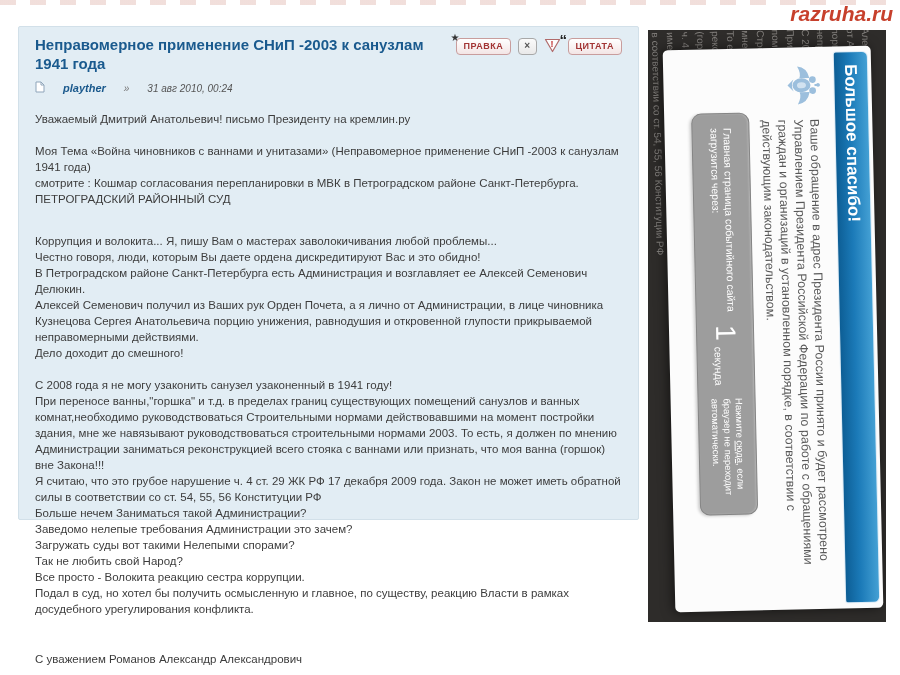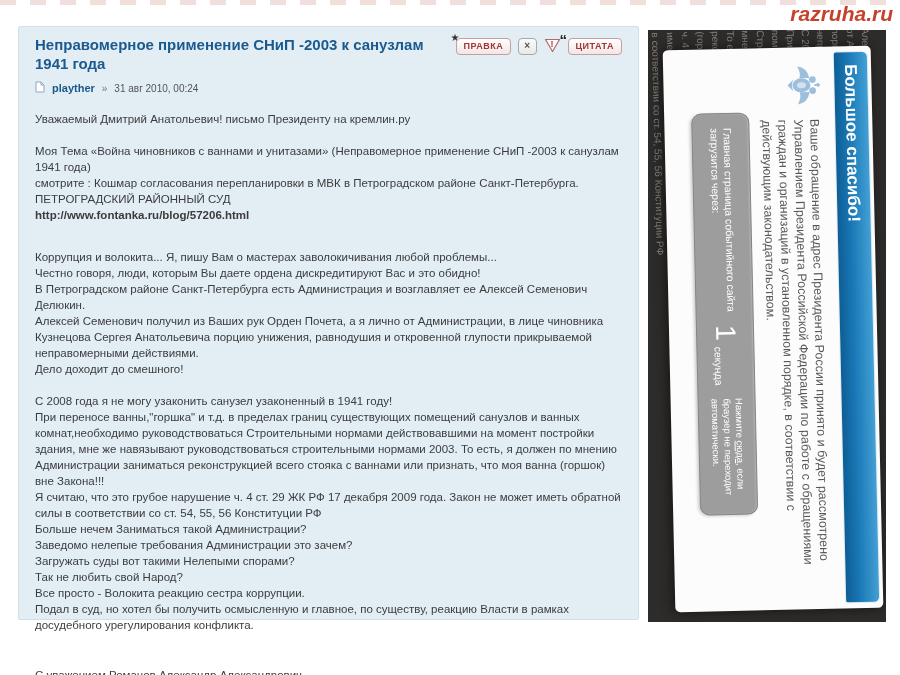--- a/index.html
+++ b/index.html
@@ -3,36 +3,36 @@
 <meta charset="utf-8">
 <style>
   html,body{margin:0;padding:0;}
   body{width:900px;height:675px;background:#ffffff;overflow:hidden;position:relative;
        font-family:"Liberation Sans","DejaVu Sans",sans-serif;}
   .top-dashes{position:absolute;left:0;top:0;width:100%;height:5px;
        background:repeating-linear-gradient(90deg, rgba(186,94,76,.20) 0 16px, rgba(0,0,0,0) 16px 30px);}
   .watermark{position:absolute;top:2px;right:7px;font-size:21px;font-weight:bold;
        color:#c7402c;text-decoration:none;font-style:italic;}
   
-  .panel{position:absolute;left:18px;top:26px;width:621px;height:594px;background:#e2edf4;
+  .panel{position:absolute;left:18px;top:26px;width:621px;height:494px;background:#e2edf4;
        border:1px solid #d2e0e9;box-sizing:border-box;padding:8px 16px 0;border-radius:2px;}
   .head{display:flex;justify-content:space-between;align-items:flex-start;}
   .title{margin:0;font-size:15px;font-weight:bold;color:#1a5a8e;line-height:19px;max-width:455px;}
   .toolbar{display:flex;gap:7px;align-items:flex-start;margin-top:3px;flex:none;}
   .btn{display:inline-flex;align-items:center;gap:2px;position:relative;
        background:linear-gradient(180deg,#ffffff,#f3e5e5);border:1px solid #c89d9d;border-radius:4px;
        color:#a23434;font-size:9px;font-weight:bold;letter-spacing:.5px;padding:2px 7px 3px;
        line-height:10px;cursor:pointer;font-family:inherit;}
   .btn .pre{position:absolute;top:-6px;left:-6px;font-size:10px;color:#333;font-weight:normal;}
   .btn .preq{position:absolute;top:-4px;left:-9px;font-size:15px;color:#222;font-weight:bold;}
   .btn.sq{padding:2px 5px 3px;color:#555;background:linear-gradient(180deg,#fafafa,#e9e9e9);
        border-color:#a8a8a8;font-size:10px;line-height:10px;font-weight:bold;}
   .iconbtn{background:none;border:none;padding:0;cursor:pointer;position:relative;width:17px;height:15px;}
   .excl{position:absolute;left:0;right:0;top:1px;text-align:center;color:#c03030;font-size:9px;font-weight:bold;}
-  .meta{display:flex;align-items:center;gap:7px;margin-top:6px;}
+  .meta{display:flex;align-items:center;gap:18px;margin-top:6px;font-style:italic;}
   .author{color:#19588c;font-weight:bold;font-size:11px;text-decoration:none;cursor:pointer;}
   .sep{color:#777;font-size:10px;}
   .date{color:#555;font-size:10px;}
   .body{margin-top:14px;font-size:11.5px;line-height:16px;color:#3c3c3c;}
   .para{margin-bottom:16px;}
   .pline{min-height:16px;}
   .pline.bold{font-weight:bold;}
   
   .shot{position:absolute;left:648px;top:30px;width:238px;height:592px;background:#2e2c2a;overflow:hidden;}
   .bg-text{position:absolute;left:50%;top:50%;width:592px;transform:translate(-50%,-50%) rotate(88.7deg);
@@ -100,21 +100,20 @@
     <span class="date">31 авг 2010, 00:24</span>
   </div>
   <div class="body" id="post-body">
       <div class="para">
         <div class="pline">Уважаемый Дмитрий Анатольевич! письмо Президенту на кремлин.ру</div>
       </div>
       <div class="para" style="margin-bottom: 26px;">
         <div class="pline">Моя Тема «Война чиновников с ваннами и унитазами» (Неправомерное применение СНиП -2003 к санузлам 1941 года)</div>
         <div class="pline">смотрите : Кошмар согласования перепланировки в МВК в Петроградском районе Санкт-Петербурга.</div>
         <div class="pline">ПЕТРОГРАДСКИЙ РАЙОННЫЙ СУД</div>
-        <div class="pline bold">http://www.fontanka.ru/blog/57206.html</div>
       </div>
       <div class="para">
         <div class="pline">Коррупция и волокита... Я, пишу Вам о мастерах заволокичивания любой проблемы...</div>
         <div class="pline">Честно говоря, люди, которым Вы даете ордена дискредитируют Вас и это обидно!</div>
         <div class="pline">В Петроградском районе Санкт-Петербурга есть Администрация и возглавляет ее Алексей Семенович Делюкин.</div>
         <div class="pline">Алексей Семенович получил из Ваших рук Орден Почета, а я лично от Администрации, в лице чиновника Кузнецова Сергея Анатольевича порцию унижения, равнодушия и откровенной глупости прикрываемой неправомерными действиями.</div>
         <div class="pline">Дело доходит до смешного!</div>
       </div>
       <div class="para" style="margin-bottom: 34px;">
         <div class="pline">С 2008 года я не могу узаконить санузел узаконенный в 1941 году!</div>

